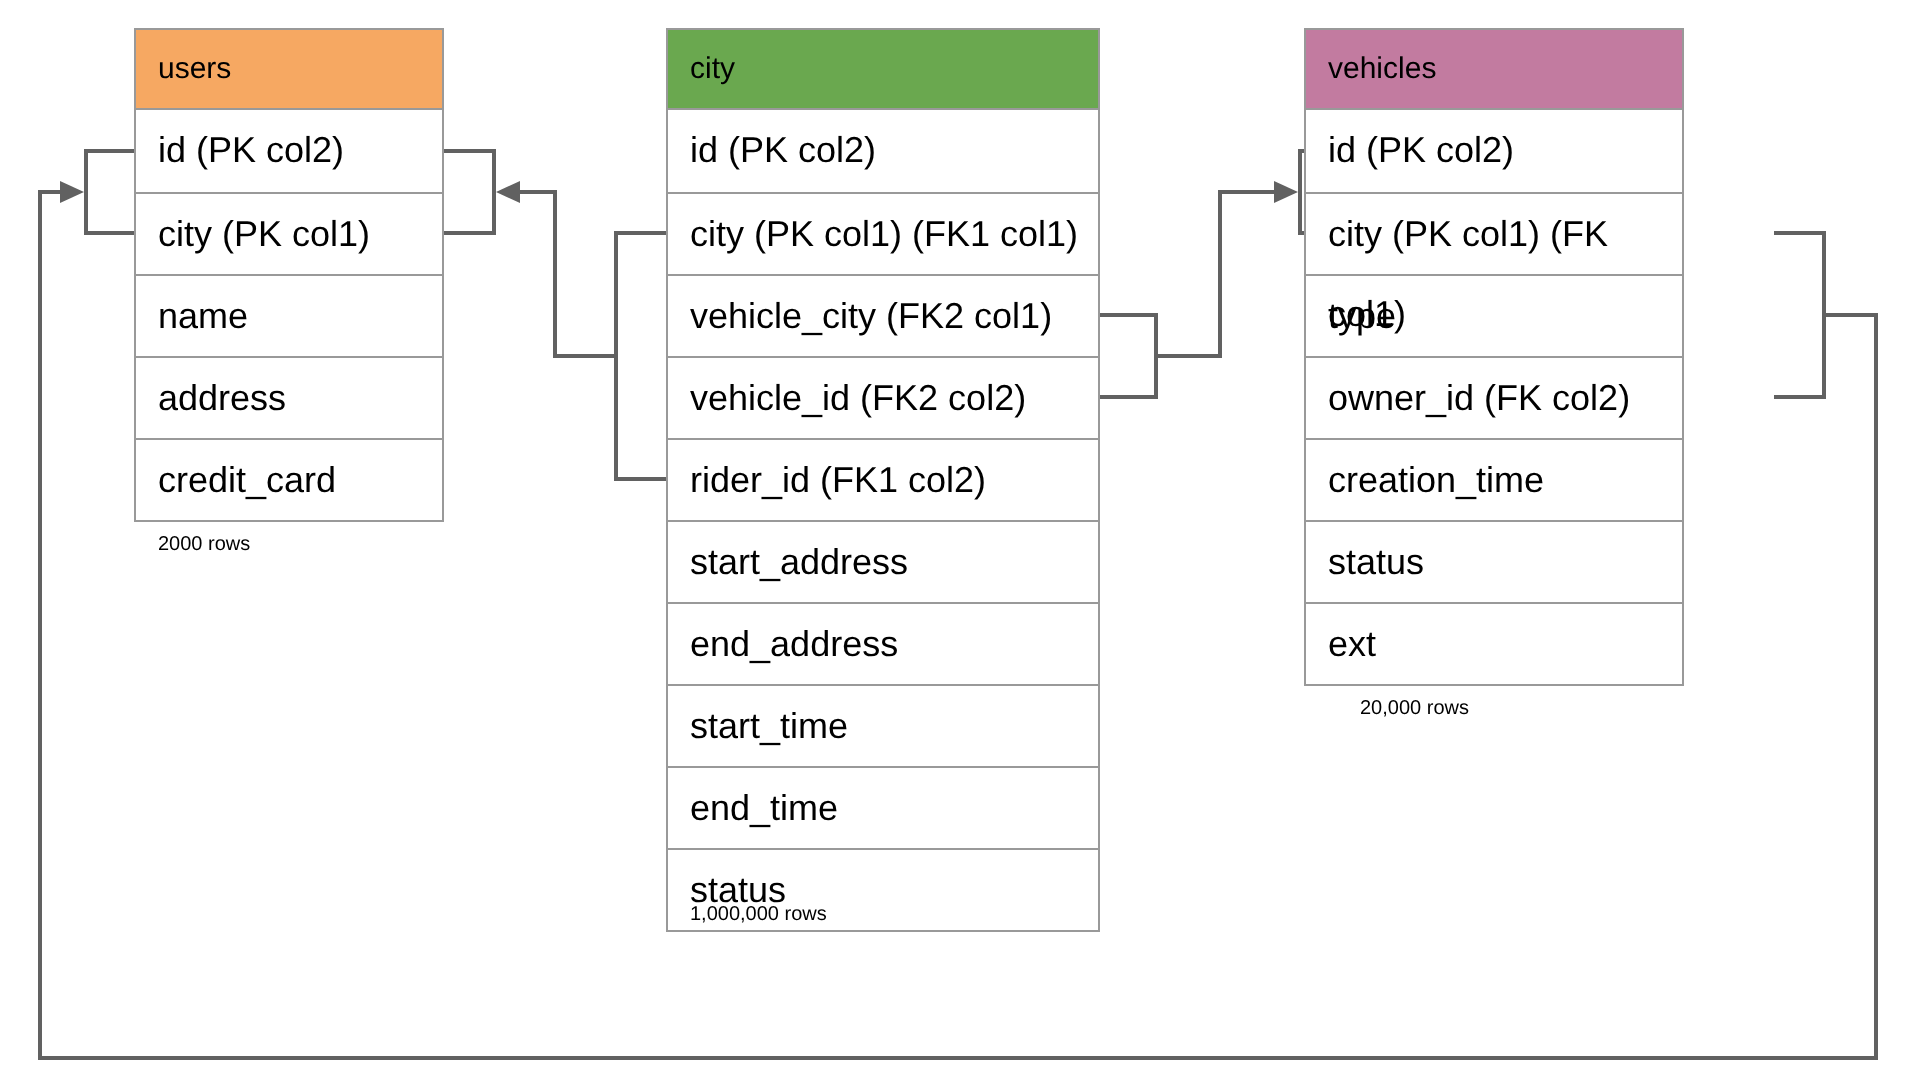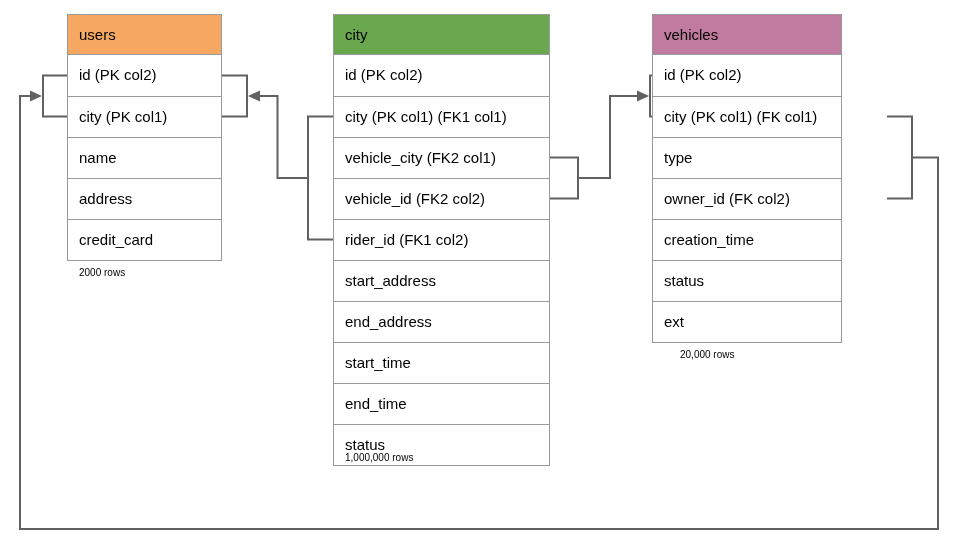--- a/index.html
+++ b/index.html
@@ -11,21 +11,21 @@
   .db-table{
     position:absolute;z-index:2;background:#ffffff;
     border:1px solid #999999;box-sizing:border-box;
   }
   .thead{
     height:40px;line-height:40px;padding-left:11px;
     font-size:15px;color:#000;border-bottom:1px solid #999999;
     box-sizing:border-box;
   }
   .cell{
-    height:41px;line-height:40px;padding-left:11px;font-size:15px;
+    height:41px;line-height:40px;padding-left:11px;font-size:18px;
     box-sizing:border-box;background:#ffffff;
   }
   .cell + .cell{border-top:1px solid #999999;}
   .rowcount{
     position:absolute;z-index:2;font-size:10px;color:#000;white-space:nowrap;
   }
 </style>
 </head>
 <body>
 

